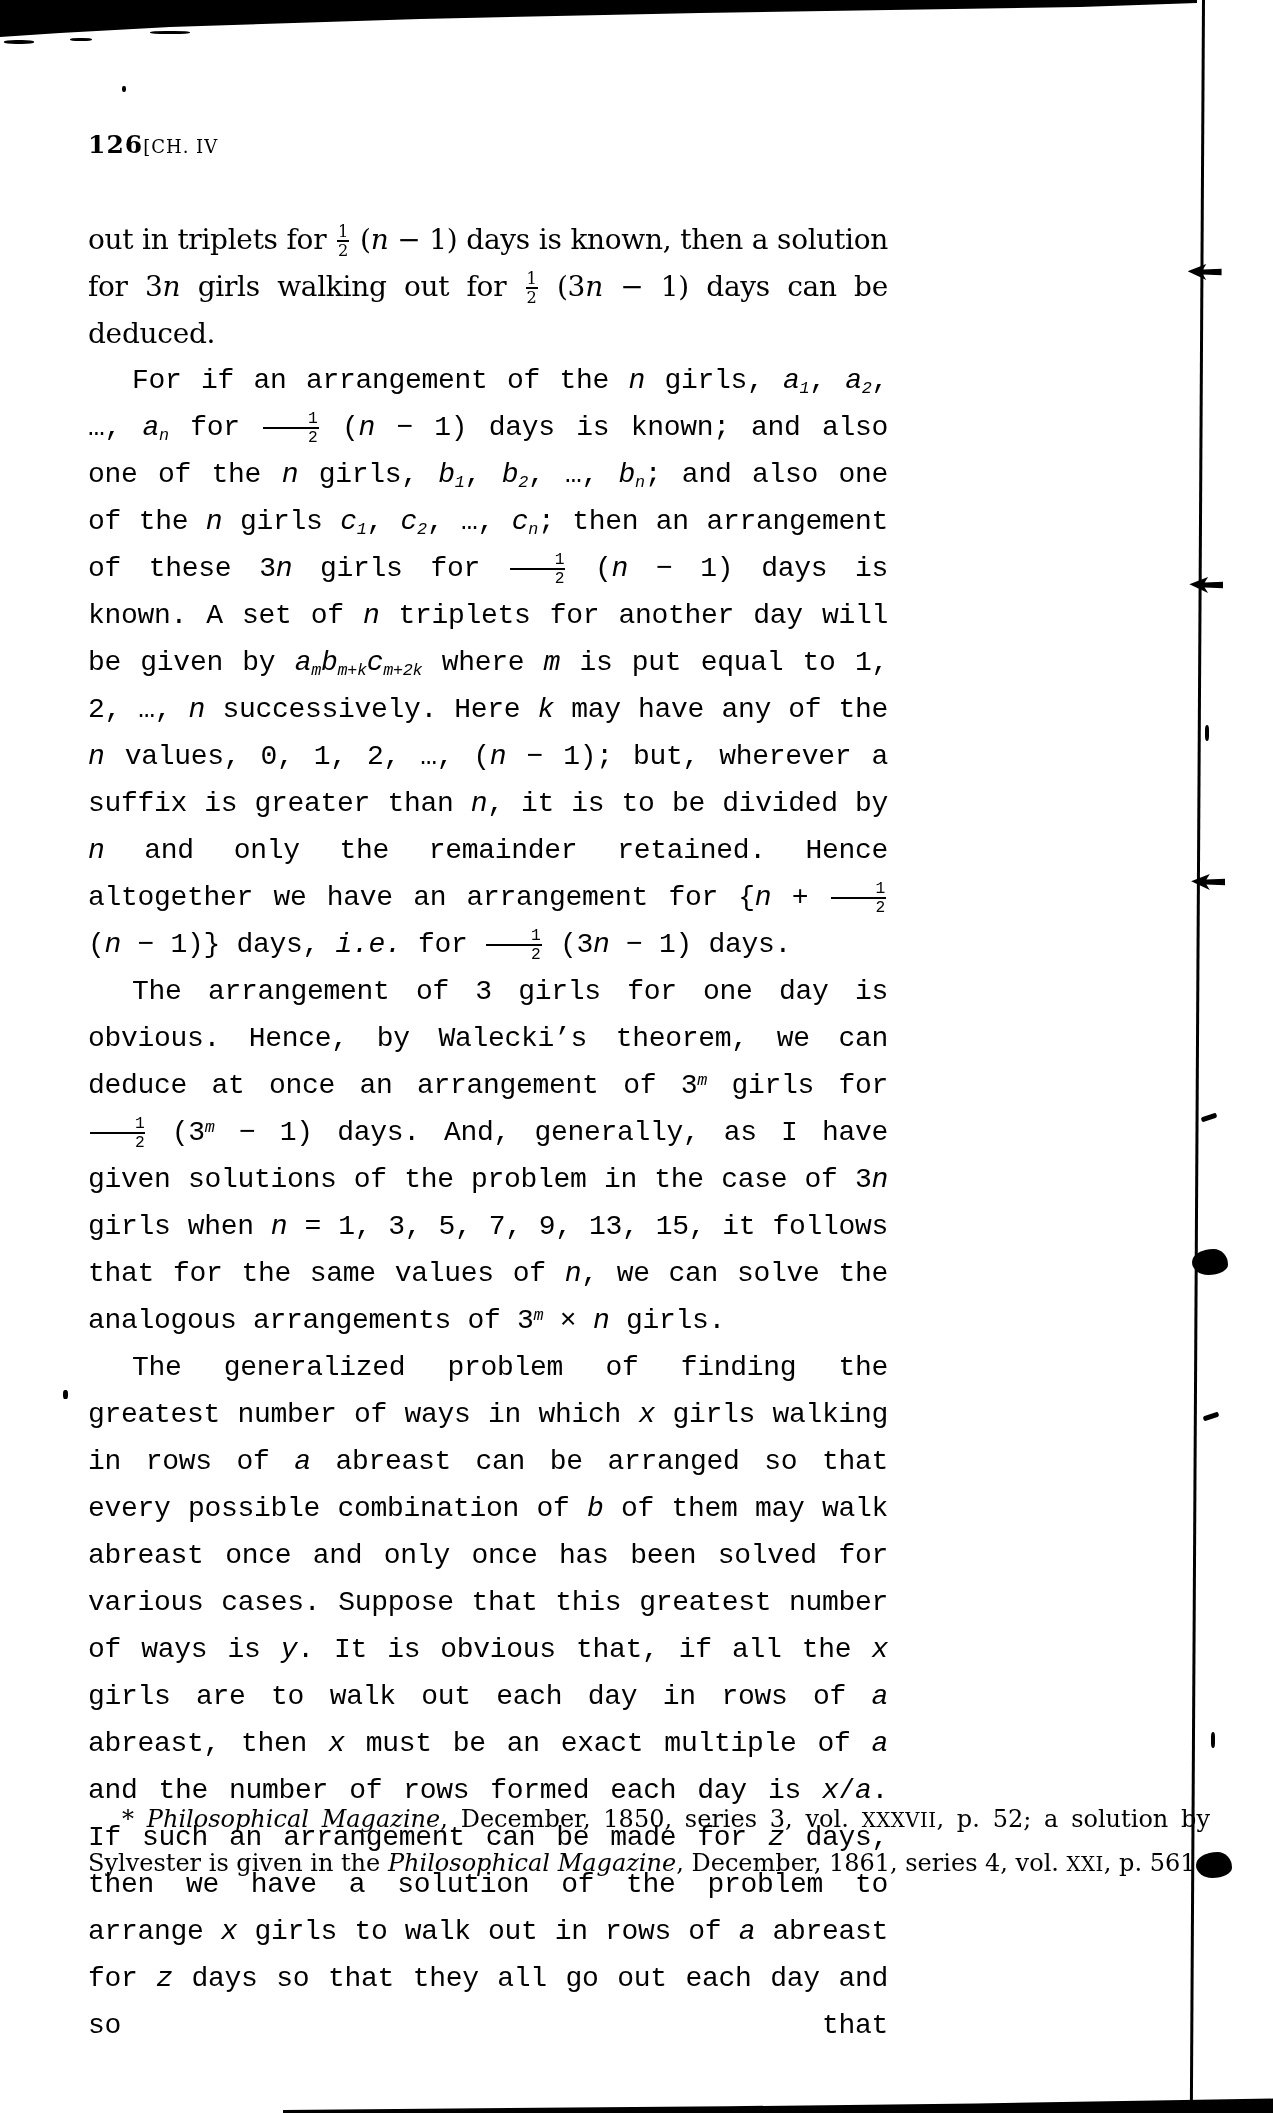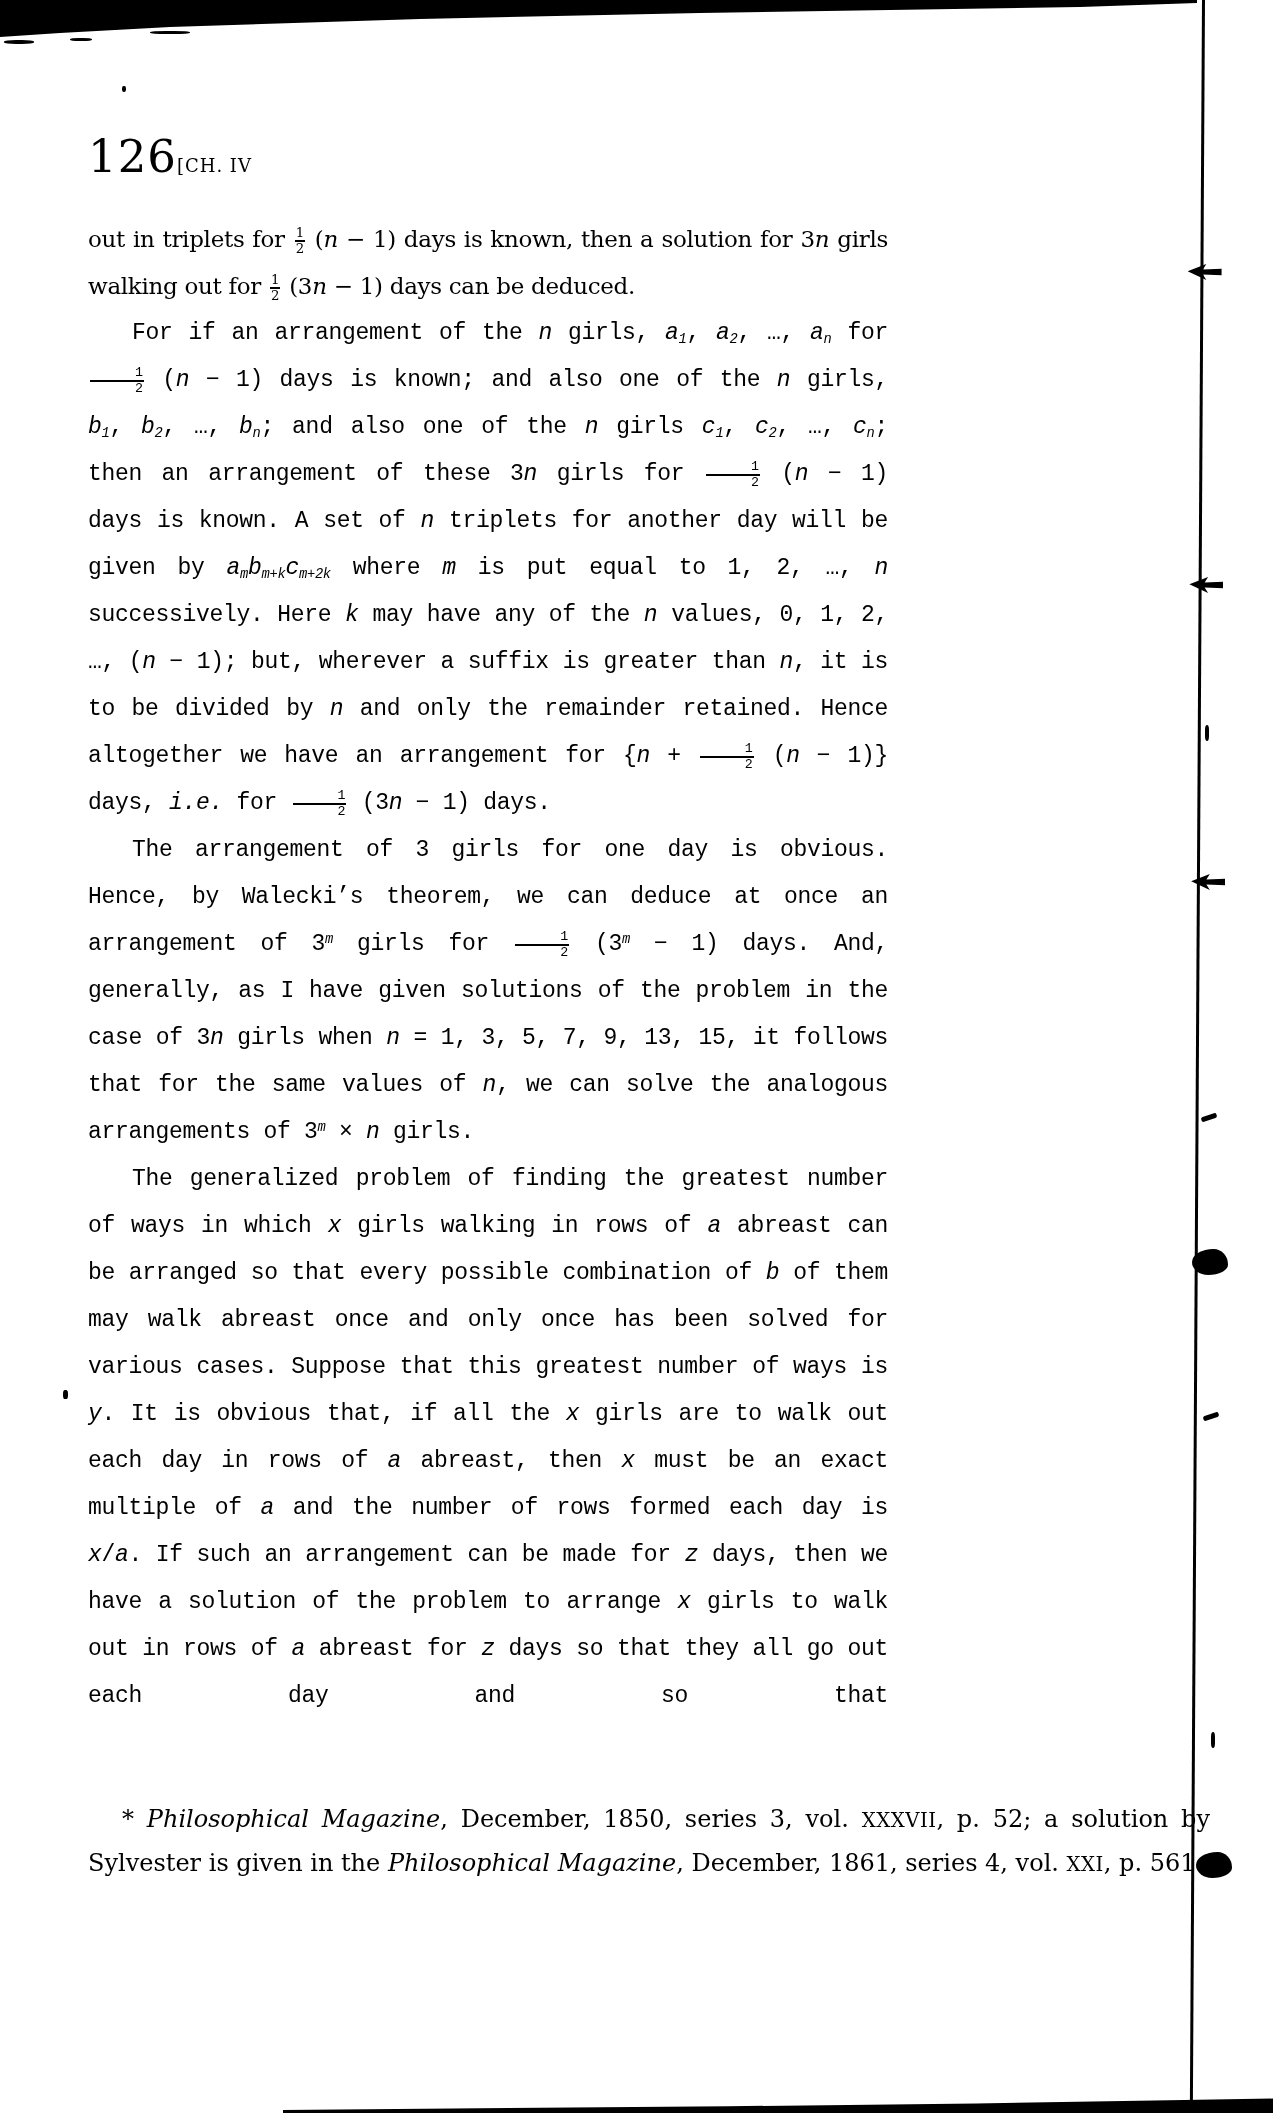--- a/index.html
+++ b/index.html
@@ -8,26 +8,26 @@
 
   
   .top-tear{position:absolute;top:0;left:0;width:1273px;height:40px;background:#000;
     clip-path:polygon(0 0,1197px 0,1197px 3px,1080px 7px,700px 13px,420px 19px,170px 27px,60px 33px,0 37px);}
   .bottom-tear{position:absolute;bottom:0;left:283px;width:990px;height:16px;background:#000;
     clip-path:polygon(0 82%,20% 70%,45% 58%,70% 40%,88% 22%,100% 10%,100% 100%,0 100%);}
   .speck{position:absolute;background:#000;border-radius:40%;}
 
   
   .running-head{position:absolute;left:88px;top:130px;width:800px;display:flex;align-items:baseline;}
-  .pagenum{font-size:45px;letter-spacing:1px;}
+  .pagenum{font-size:25px;letter-spacing:1px;font-weight:bold;}
   .rtitle{flex:1;text-align:center;font-size:25px;letter-spacing:2.5px;}
   .chapter{font-size:18px;letter-spacing:1px;}
 
   
-  .body-text{position:absolute;left:88px;top:216px;width:800px;font-size:23px;line-height:47px;
+  .body-text{position:absolute;left:88px;top:216px;width:800px;font-size:28px;line-height:47px;
              text-align:justify;letter-spacing:-0.3px;}
   .body-text p{margin:0;}
   .body-text p.indent{text-indent:44px;font-family:Liberation Mono, monospace;}
   .body-text p.jlast{text-align-last:justify;}
   .v{font-style:italic;}
   sub,sup{font-size:0.6em;line-height:0;font-style:italic;}
   sub{vertical-align:-0.3em;}
   sup{vertical-align:0.5em;}
   .frac{display:inline-block;vertical-align:-0.42em;text-align:center;font-size:0.58em;line-height:1.05;margin:0 2px;}
   .frac .fn{display:block;border-bottom:2px solid #000;padding:0 1px;}

